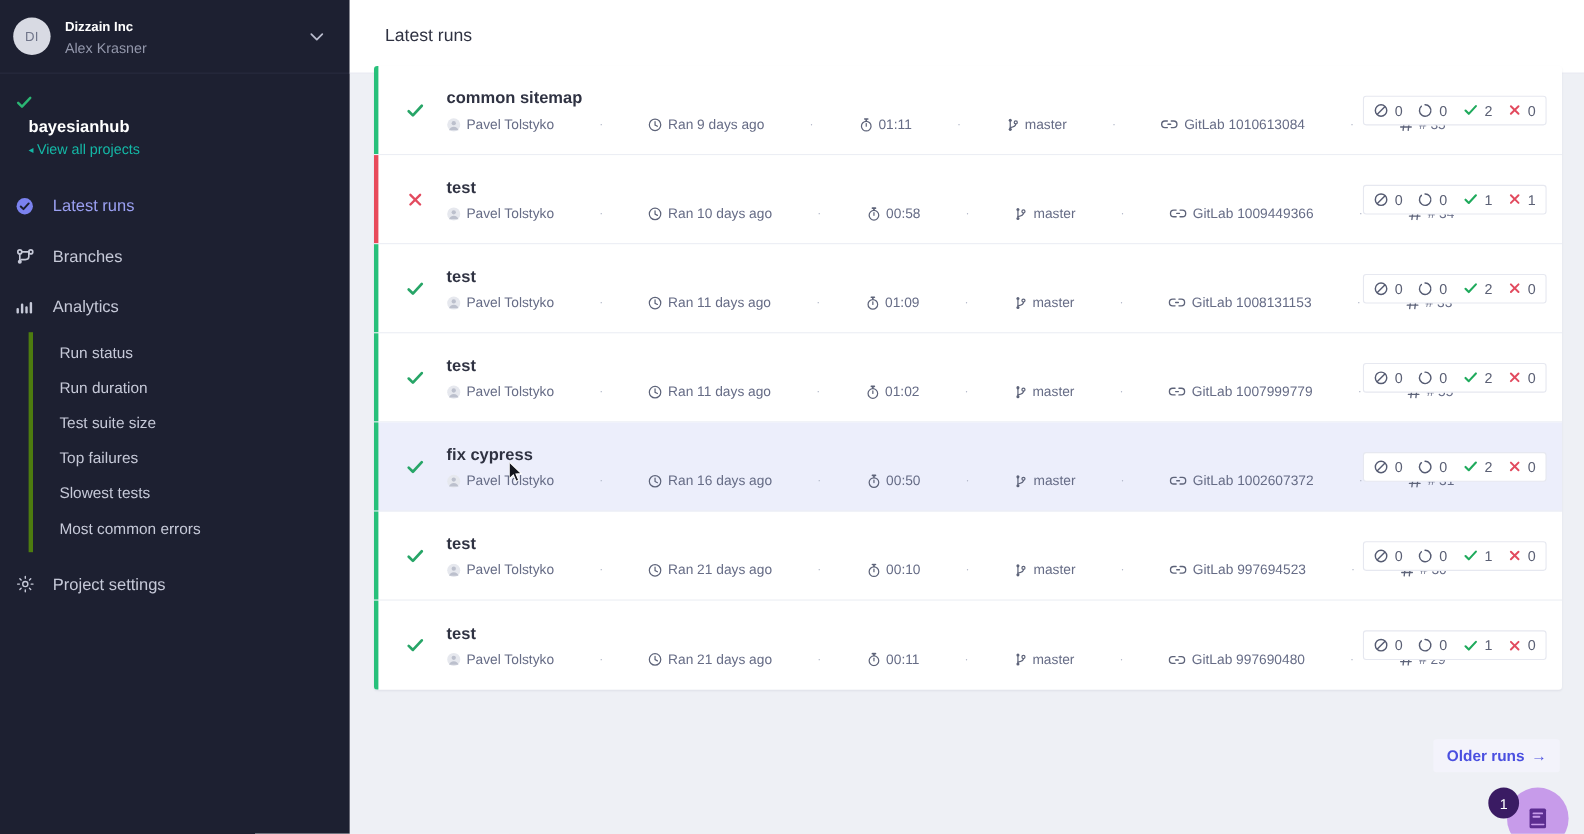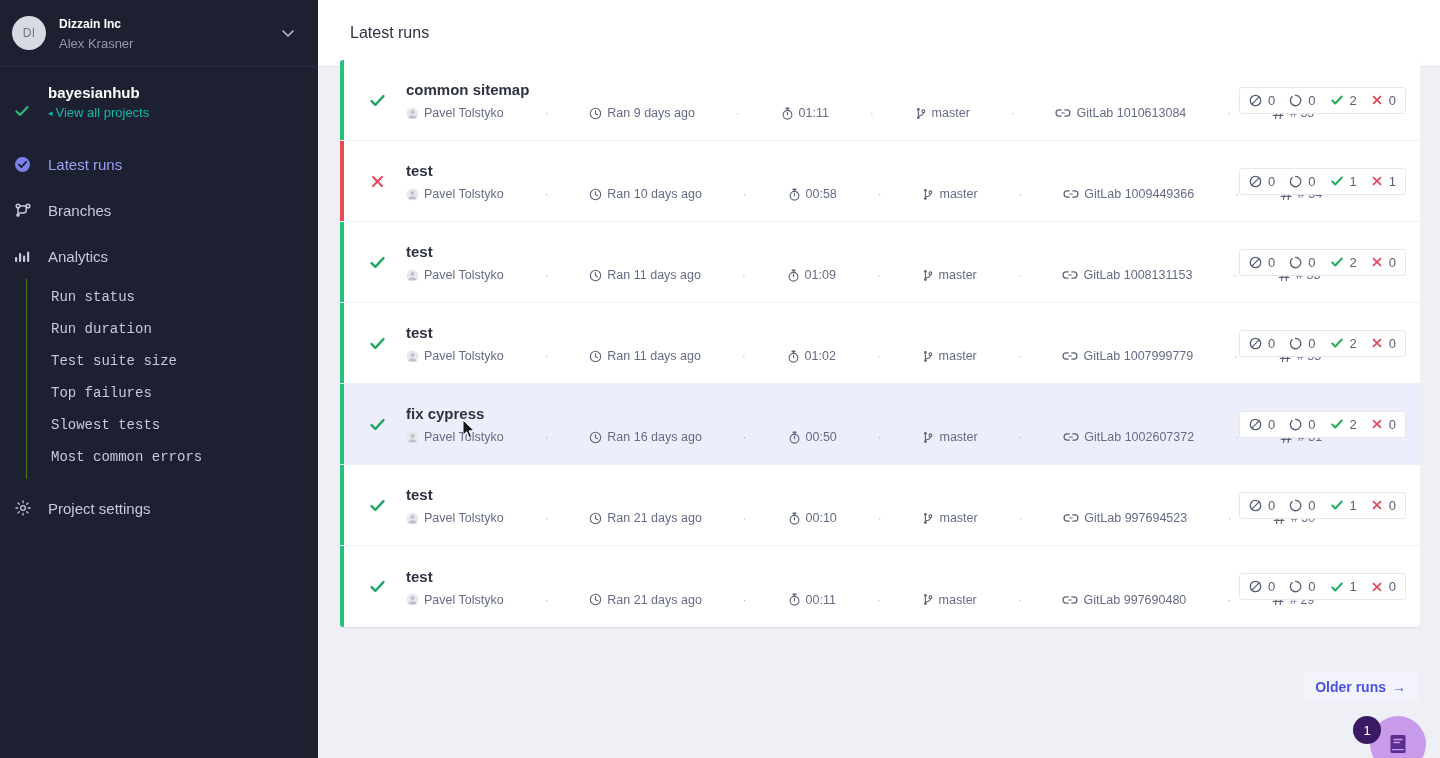--- a/index.html
+++ b/index.html
@@ -31,40 +31,40 @@
     display: flex; align-items: center; justify-content: center;
     flex: 0 0 34px;
   }
   .org-text { margin-left: 13px; flex: 1 1 auto; min-width: 0; }
   .org-name { color: #ffffff; font-size: 12px; font-weight: bold; line-height: 19px; }
   .org-user { color: #9397ab; font-size: 13px; line-height: 17px; margin-top: 1px; }
   .org-chev { color: #b9bccd; width: 22px; text-align: center; }
   .org-chev svg { display:block; }
 
   .project-block { padding: 16px 0 6px 0; }
-  .project-row { display: flex; align-items: flex-end; padding: 0 16px 0 14px; }
+  .project-row { display: flex; align-items: flex-start; padding: 0 16px 0 14px; flex-direction: column; }
   .project-check { width: 22px; flex: 0 0 22px; color: #2bb673; padding-top: 2px; }
   .project-info { margin-left: 12px; }
   .project-name { color: #ffffff; font-size: 15px; font-weight: bold; line-height: 19px; }
   .project-viewall { color: #14b8a6; font-size: 13px; line-height: 18px; margin-top: 2px; }
   .project-viewall .tri { font-size: 9px; margin-right: 3px; position: relative; top: -1px; }
 
   .nav { margin-top: 12px; }
   .nav-item {
     display: flex; align-items: center;
     height: 46px; padding: 0 16px 0 14px;
     color: #c6c9d8; font-size: 15px;
     cursor: pointer;
   }
   .nav-item .nav-ico { width: 22px; flex: 0 0 22px; display: flex; align-items: center; justify-content: flex-start; }
   .nav-item .nav-label { margin-left: 12px; }
   .nav-item.active { color: #9ba0f2; }
   .nav-item.active .nav-ico { color: #7b82ef; }
 
-  .subnav { position: relative; padding: 2px 11px 6px 0; margin-left: 26px; border-left: 1px solid #4d7c0f; font-family: Liberation Mono, monospace; }
+  .subnav { position: relative; padding: 2px 11px 6px 0; margin-left: 26px; border-left: 4px solid #4d7c0f; }
   .subnav-item {
     display: block; color: #c6c9d8; font-size: 14px;
     padding: 7px 0 7px 24px; cursor: pointer; line-height: 18px;
   }
 
   
   .main { flex: 1 1 auto; height: 758px; position: relative; background: #eef0f5; }
   .topbar {
     height: 67px; background: #ffffff;
     border-bottom: 1px solid #e4e6ef;

